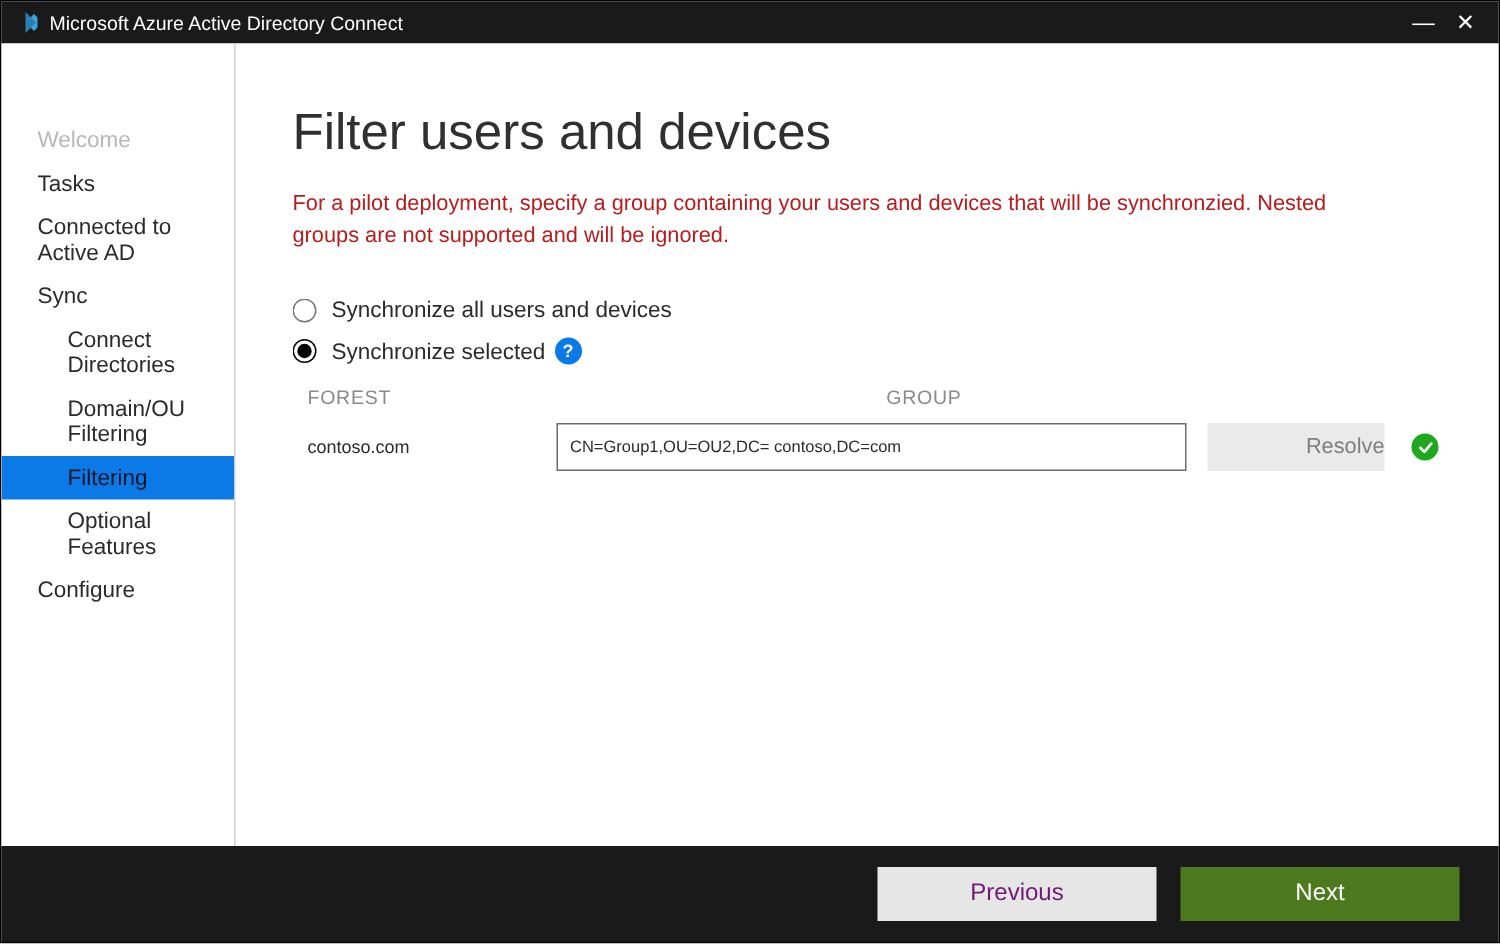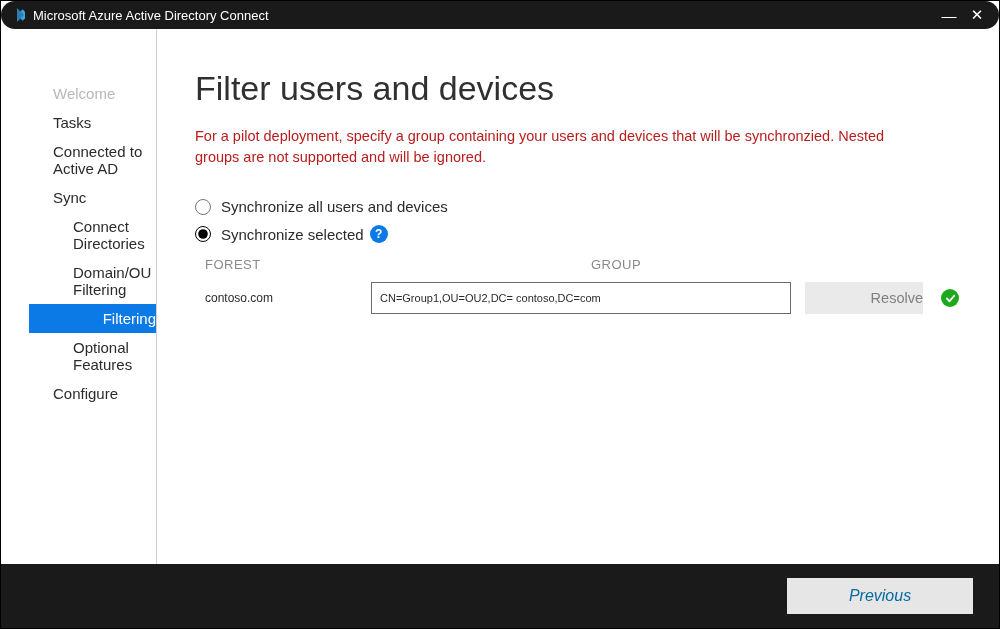--- a/index.html
+++ b/index.html
@@ -1,46 +1,46 @@
 <!DOCTYPE html>
 <html><head>
 <meta charset="utf-8">
 <style>
   * { box-sizing: border-box; margin: 0; padding: 0; }
   html, body { width: 1000px; height: 629px; font-family: "Segoe UI", Arial, sans-serif; background: #fff; }
   .window { width: 1000px; height: 629px; display: flex; flex-direction: column; border: 1px solid #000; }
-  .titlebar { background: #1a1a1a; color: #fff; height: 28px; display: flex; align-items: center; padding: 0 8px; border-radius: 14px; }
+  .titlebar { background: #1a1a1a; color: #fff; height: 28px; display: flex; align-items: center; padding: 0 8px; }
   .titlebar .logo { width: 16px; height: 16px; margin-right: 8px; display:flex; align-items:center; justify-content:center;}
   .titlebar .title { font-size: 13px; flex: 1; }
   .titlebar .winbtn { width: 28px; text-align: center; font-size: 15px; cursor: pointer; }
-  .body { flex: 1; display: flex; background: #fff; overflow: hidden; padding-left: 28px; }
+  .body { flex: 1; display: flex; background: #fff; overflow: hidden; }
   .sidebar { width: 206px; border-right: 1px solid #d0d0d0; padding-top: 50px; }
   .sidebar .item { font-size: 15px; color: #2b2b2b; padding: 6px 0 6px 24px; cursor: pointer; }
   .sidebar .item.sub { padding-left: 44px; }
   .sidebar .item.disabled { color: #b8b8b8; cursor: default; }
-  .sidebar .item.active { background: #0b7ae6; color: #ffffff; text-align: right; }
+  .sidebar .item.active { background: #0b7ae6; color: #0f172a; }
   .main { flex: 1; padding: 40px 40px 0 38px; position: relative; }
   .main h1 { font-size: 34px; font-weight: 300; color: #303030; margin-bottom: 18px; }
   .main .desc { font-size: 14.5px; color: #b91c1c; line-height: 1.45; margin-bottom: 30px; max-width: 720px;}
   .radio-row { display: flex; align-items: center; margin-bottom: 10px; font-size: 15px; color: #2b2b2b; }
   .radio-row input[type=radio] { width: 16px; height: 16px; margin-right: 10px; accent-color:#000;}
   .help-icon { display:inline-flex; align-items:center; justify-content:center; width:18px; height:18px; border-radius:50%; background:#0b7ae6; color:#fff; font-size:12px; font-weight:bold; margin-left:6px; }
   .grid { margin-top: 14px; margin-left: 10px; }
   .grid-headers { display: flex; font-size: 13px; color: #8a8a8a; letter-spacing: 0.5px; margin-bottom: 10px; gap: 35px; }
   .col-forest { width: 166px; }
   .col-group { width: 420px; text-align: center; }
   .grid-row { display: flex; align-items: center; }
   .forest-val { width: 166px; font-size: 12px; color: #2b2b2b; }
   .group-input { width: 420px; height: 32px; border: 1px solid #6b6b6b; font-size: 11px; padding: 0 8px; background:#fff; color:#2b2b2b; }
   .resolve-btn { width: 118px; height: 32px; margin-left: 14px; background: #eaeaea; color: #7f7f7f; border: none; font-size: 14.5px; cursor: pointer; text-align: right; }
   .check-icon { width: 18px; height: 18px; margin-left: 18px; display:inline-flex; align-items:center; justify-content:center; background:#1ea81e; border-radius:50%; }
   .check-icon svg { width: 11px; height: 11px; }
   .footer { background: #1a1a1a; height: 64px; display: flex; align-items: center; justify-content: flex-end; padding: 0 26px; gap: 16px; }
   .footer button { width: 186px; height: 36px; font-size: 16px; border: none; cursor: pointer; }
-  .btn-prev { background: #e6e6e6; color: #0369a1; border:1px solid #c7c7c7;font-style:italic;}
+  .btn-prev { background: #e6e6e6; color: #701a75; border:1px solid #c7c7c7;}
   .btn-next { background: #4d7a1f; color: #fff; }
 </style>
 </head>
 <body>
 
 <div class="window">
 
   <div class="titlebar">
     <span class="logo">
       <svg viewBox="0 0 16 16" width="16" height="16">
@@ -97,15 +97,16 @@
               </svg>
           </span>
         </div>
       </div>
     </section>
 
   </div>
 
   <div class="footer">
     <button class="btn-prev">Previous</button>
+    <button class="btn-next">Next</button>
   </div>
 
 </div>
 
 </body></html>

